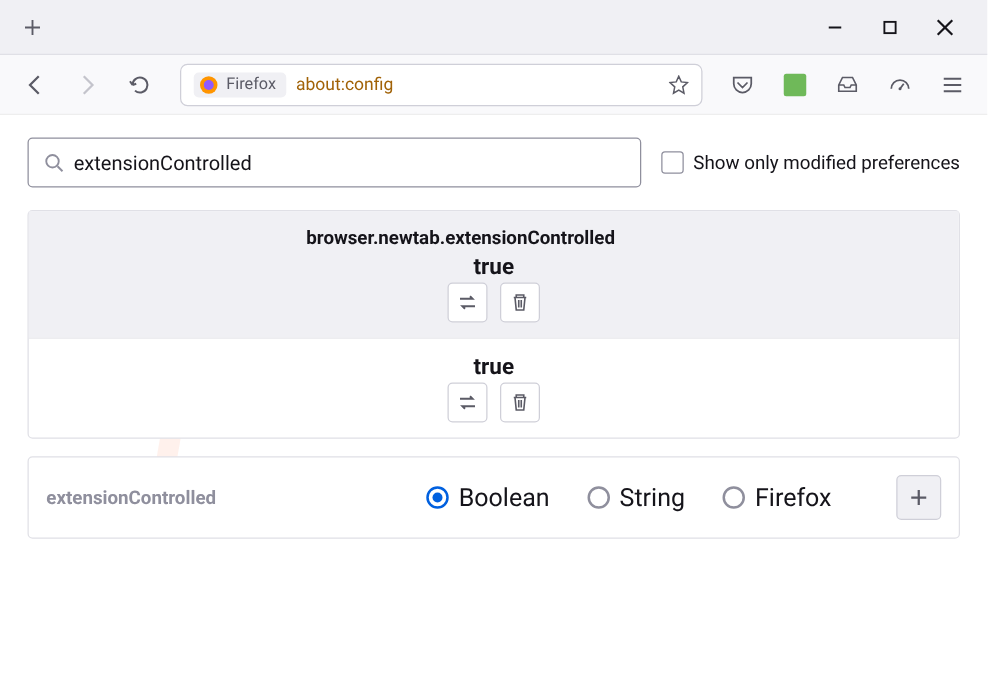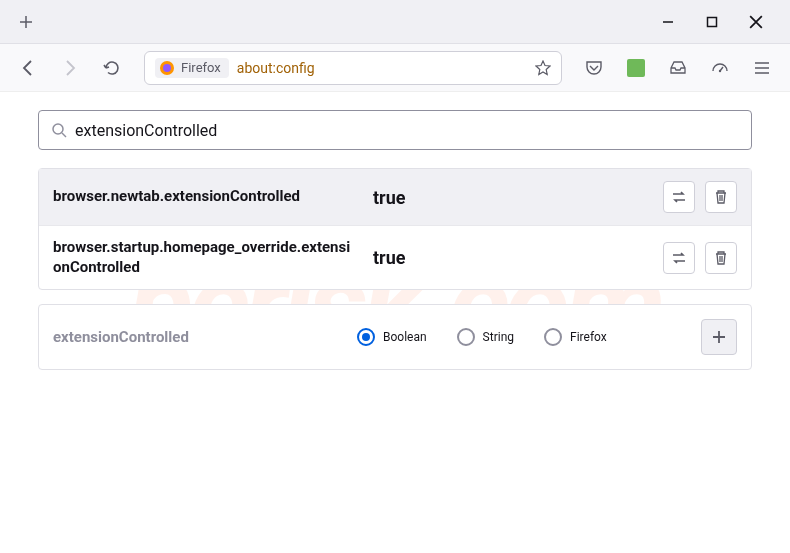--- a/index.html
+++ b/index.html
@@ -19,40 +19,40 @@
 .nav-btn { width: 32px; height: 32px; display: flex; align-items: center; justify-content: center; color: #5b5b66; border-radius: 4px; }
 .nav-btn.disabled { color: #c4c4cc; }
 .urlbar { flex: 1; height: 34px; background: #fff; border: 1px solid #cfcfd8; border-radius: 6px; display: flex; align-items: center; padding: 0 10px; gap: 8px; margin: 0 6px; }
 .urlbar-identity { display: flex; align-items: flex-start; gap: 6px; padding: 2px 8px 2px 4px; background: #f0f0f4; border-radius: 4px; font-size: 13px; color: #5b5b66; }
 .ff-icon { width: 16px; height: 16px; }
 .urlbar-text { font-size: 14px; color: #a16207; flex: 1; }
 .urlbar-star { color: #5b5b66; }
 .tb-icon { width: 32px; height: 32px; display: flex; align-items: center; justify-content: center; color: #5b5b66; }
 .ext-icon-box { width: 18px; height: 18px; background: #6fb959; border-radius: 2px; }
 
-.content { padding: 18px 38px; position: relative; z-index: 1; }
+.content { padding: 18px 22px; position: relative; z-index: 1; }
 .search-row { display: flex; align-items: center; gap: 16px; margin-bottom: 18px; }
 .search-input { flex: 1; height: 40px; border: 1px solid #8f8f9d; border-radius: 4px; display: flex; align-items: center; padding: 0 12px; gap: 8px; background: #fff; }
 .search-input input { border: none; outline: none; font-size: 16px; color: #15141a; flex: 1; background: transparent; }
 .checkbox-row { display: flex; align-items: center; gap: 8px; font-size: 15px; color: #15141a; }
 .checkbox { width: 18px; height: 18px; border: 1px solid #8f8f9d; border-radius: 3px; background: #fff; }
 
 .pref-list { border: 1px solid #e0e0e6; border-radius: 4px; background: #fff; }
-.pref-row { display: flex; align-items: center; padding: 12px 14px; gap: 20px; }
+.pref-row { display: flex; align-items: center; padding: 12px 14px; gap: 2px; flex-direction: column; }
 .pref-row.striped { background: #f0f0f4; }
 .pref-row + .pref-row { border-top: 1px solid #e8e8ec; }
 .pref-name { font-size: 15px; font-weight: 700; color: #15141a; width: 300px; word-break: break-word; line-height: 1.3; }
 .pref-value { font-size: 18px; font-weight: 700; color: #15141a; flex: 1; }
 .pref-actions { display: flex; gap: 10px; }
 .action-btn { width: 32px; height: 32px; border: 1px solid #cfcfd8; border-radius: 4px; display: flex; align-items: center; justify-content: center; background: #fff; cursor: pointer; color: #5b5b66; }
 
 .add-row { margin-top: 14px; border: 1px solid #e0e0e6; border-radius: 4px; padding: 14px; display: flex; align-items: center; gap: 14px; background: #fff; }
 .add-name { font-size: 15px; font-weight: 700; color: #8f8f9d; width: 290px; }
 .radio-group { display: flex; gap: 30px; flex: 1; align-items: center; }
-.radio-opt { display: flex; align-items: center; gap: 8px; font-size: 12px; color: #15141a; }
+.radio-opt { display: flex; align-items: center; gap: 8px; font-size: 20px; color: #15141a; }
 .radio { width: 18px; height: 18px; border: 2px solid #8f8f9d; border-radius: 50%; display: flex; align-items: center; justify-content: center; }
 .radio.selected { border-color: #0060df; }
 .radio.selected::after { content: ''; width: 8px; height: 8px; background: #0060df; border-radius: 50%; }
 .add-btn { width: 36px; height: 36px; border: 1px solid #cfcfd8; background: #f0f0f4; border-radius: 4px; display: flex; align-items: center; justify-content: center; font-size: 22px; color: #5b5b66; cursor: pointer; }
 
 svg { display: block; }
 </style>
 </head>
 <body>
 
@@ -142,41 +142,44 @@
 
 <div class="content">
   <div class="search-row">
     <div class="search-input">
       <svg width="16" height="16" viewBox="0 0 16 16">
           <circle cx="7" cy="7" r="5" stroke="#8f8f9d" stroke-width="1.5" fill="none"></circle>
           <path d="M11 11 L15 15" stroke="#8f8f9d" stroke-width="1.5"></path>
         </svg>
       <input type="text" value="extensionControlled" style="">
     </div>
+    <label class="checkbox-row">
+      <span class="checkbox"></span>
+      <span>Show only modified preferences</span>
+    </label>
   </div>
 
   <div class="pref-list">
     <div class="pref-row striped">
       <div class="pref-name">browser.newtab.extensionControlled</div>
       <div class="pref-value">true</div>
       <div class="pref-actions">
         <div class="action-btn">
             <svg width="18" height="18" viewBox="0 0 18 18">
               <path d="M3 6 h10 l-2-2 M15 12 h-10 l2 2" stroke="currentColor" stroke-width="1.6" fill="none"></path>
             </svg>
           </div>
         <div class="action-btn">
             <svg width="16" height="16" viewBox="0 0 16 16">
               <path d="M3 4 h10 M5 4 v-2 h6 v2 M4 4 l1 10 h6 l1-10 M7 6 v6 M9 6 v6" stroke="currentColor" stroke-width="1.3" fill="none"></path>
             </svg>
           </div>
       </div>
     </div>
     <div class="pref-row">
-      <div class="pref-name">browser.startup.homepage_override.extensionControlled</div>
       <div class="pref-value">true</div>
       <div class="pref-actions">
         <div class="action-btn">
             <svg width="18" height="18" viewBox="0 0 18 18">
               <path d="M3 6 h10 l-2-2 M15 12 h-10 l2 2" stroke="currentColor" stroke-width="1.6" fill="none"></path>
             </svg>
           </div>
         <div class="action-btn">
             <svg width="16" height="16" viewBox="0 0 16 16">
               <path d="M3 4 h10 M5 4 v-2 h6 v2 M4 4 l1 10 h6 l1-10 M7 6 v6 M9 6 v6" stroke="currentColor" stroke-width="1.3" fill="none"></path>

